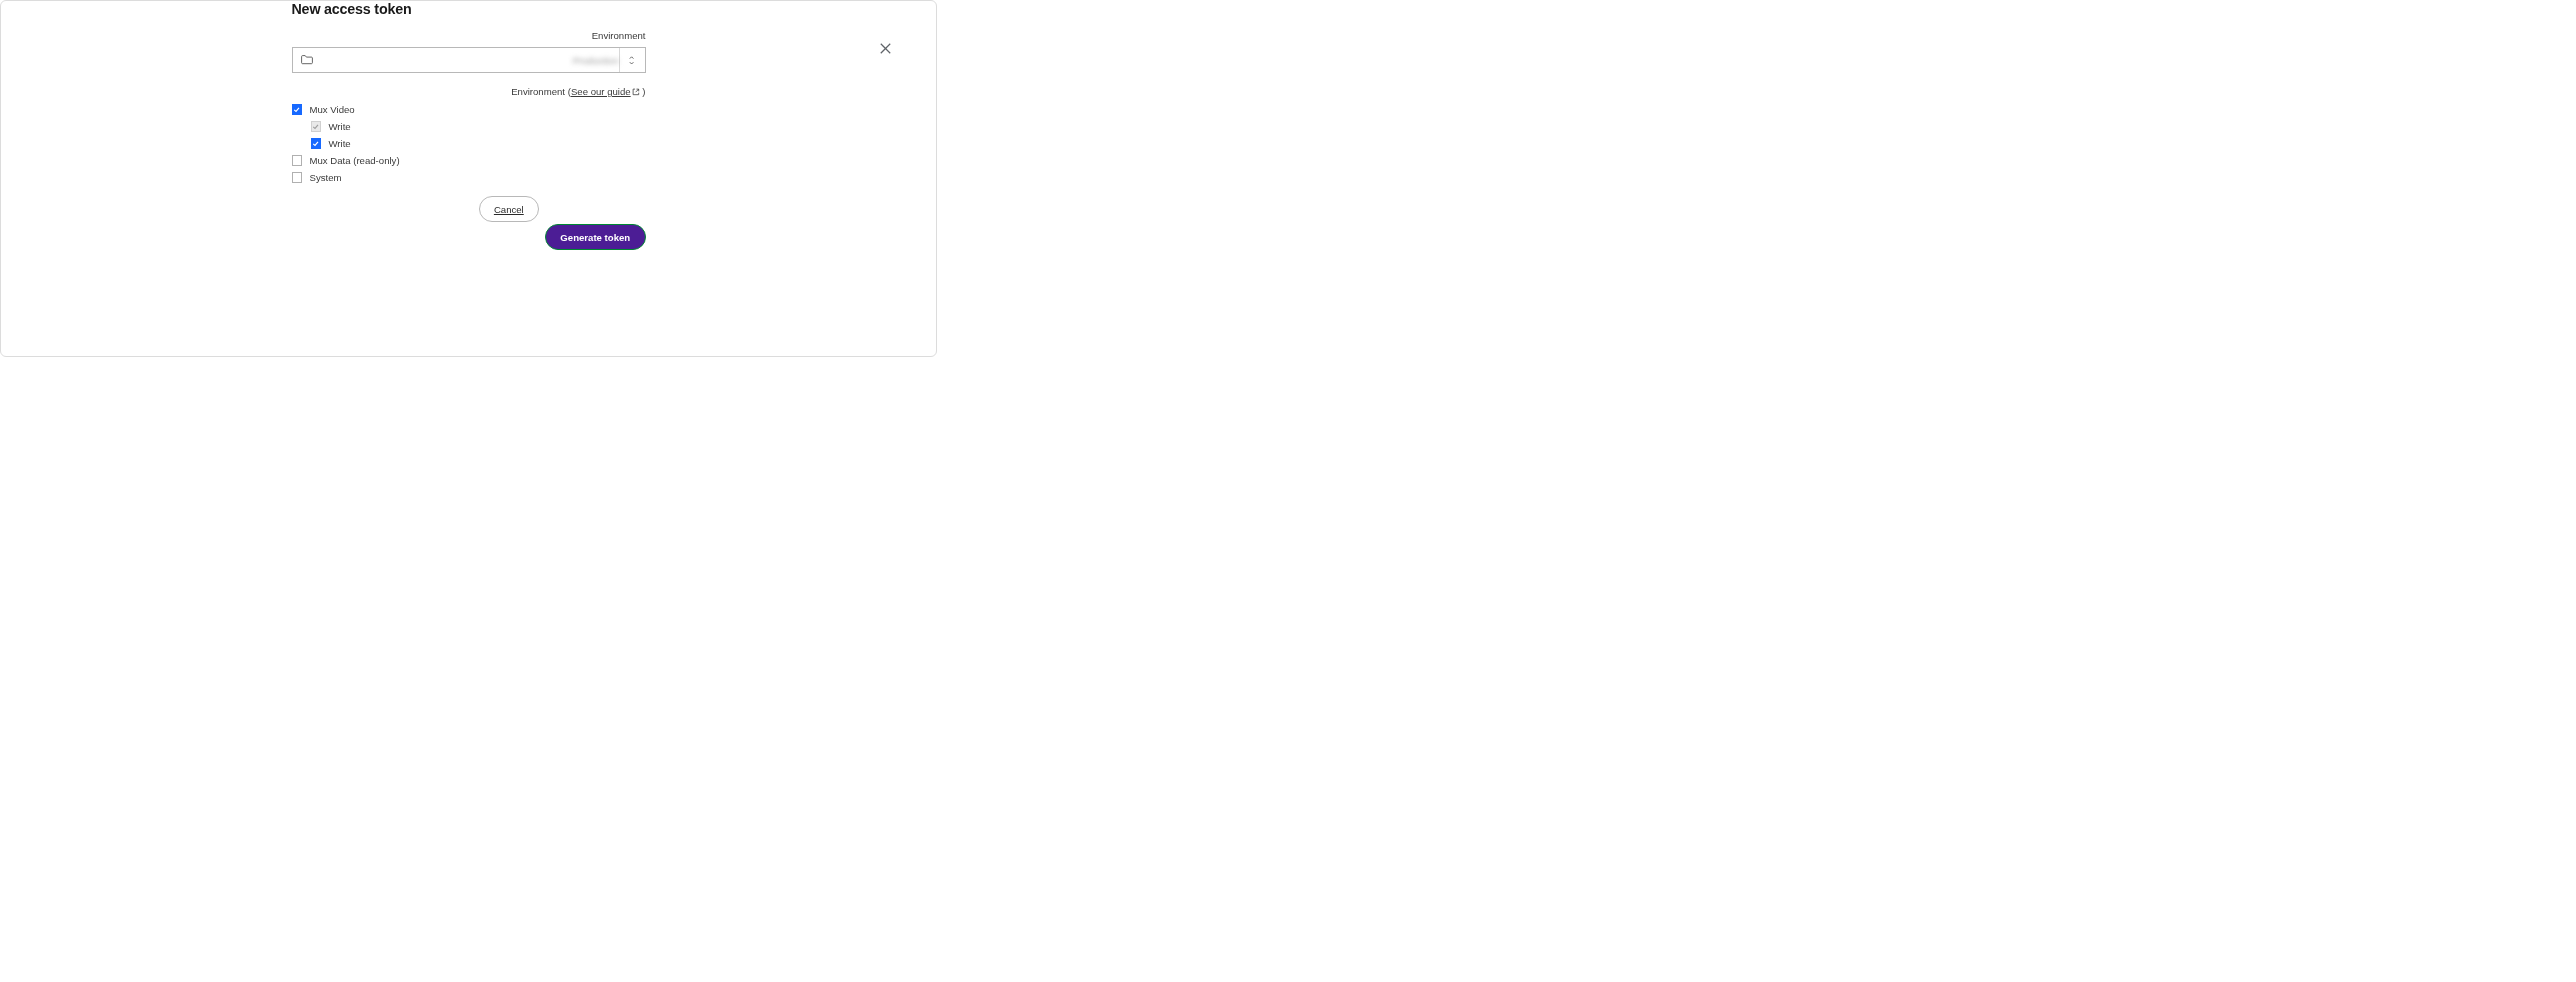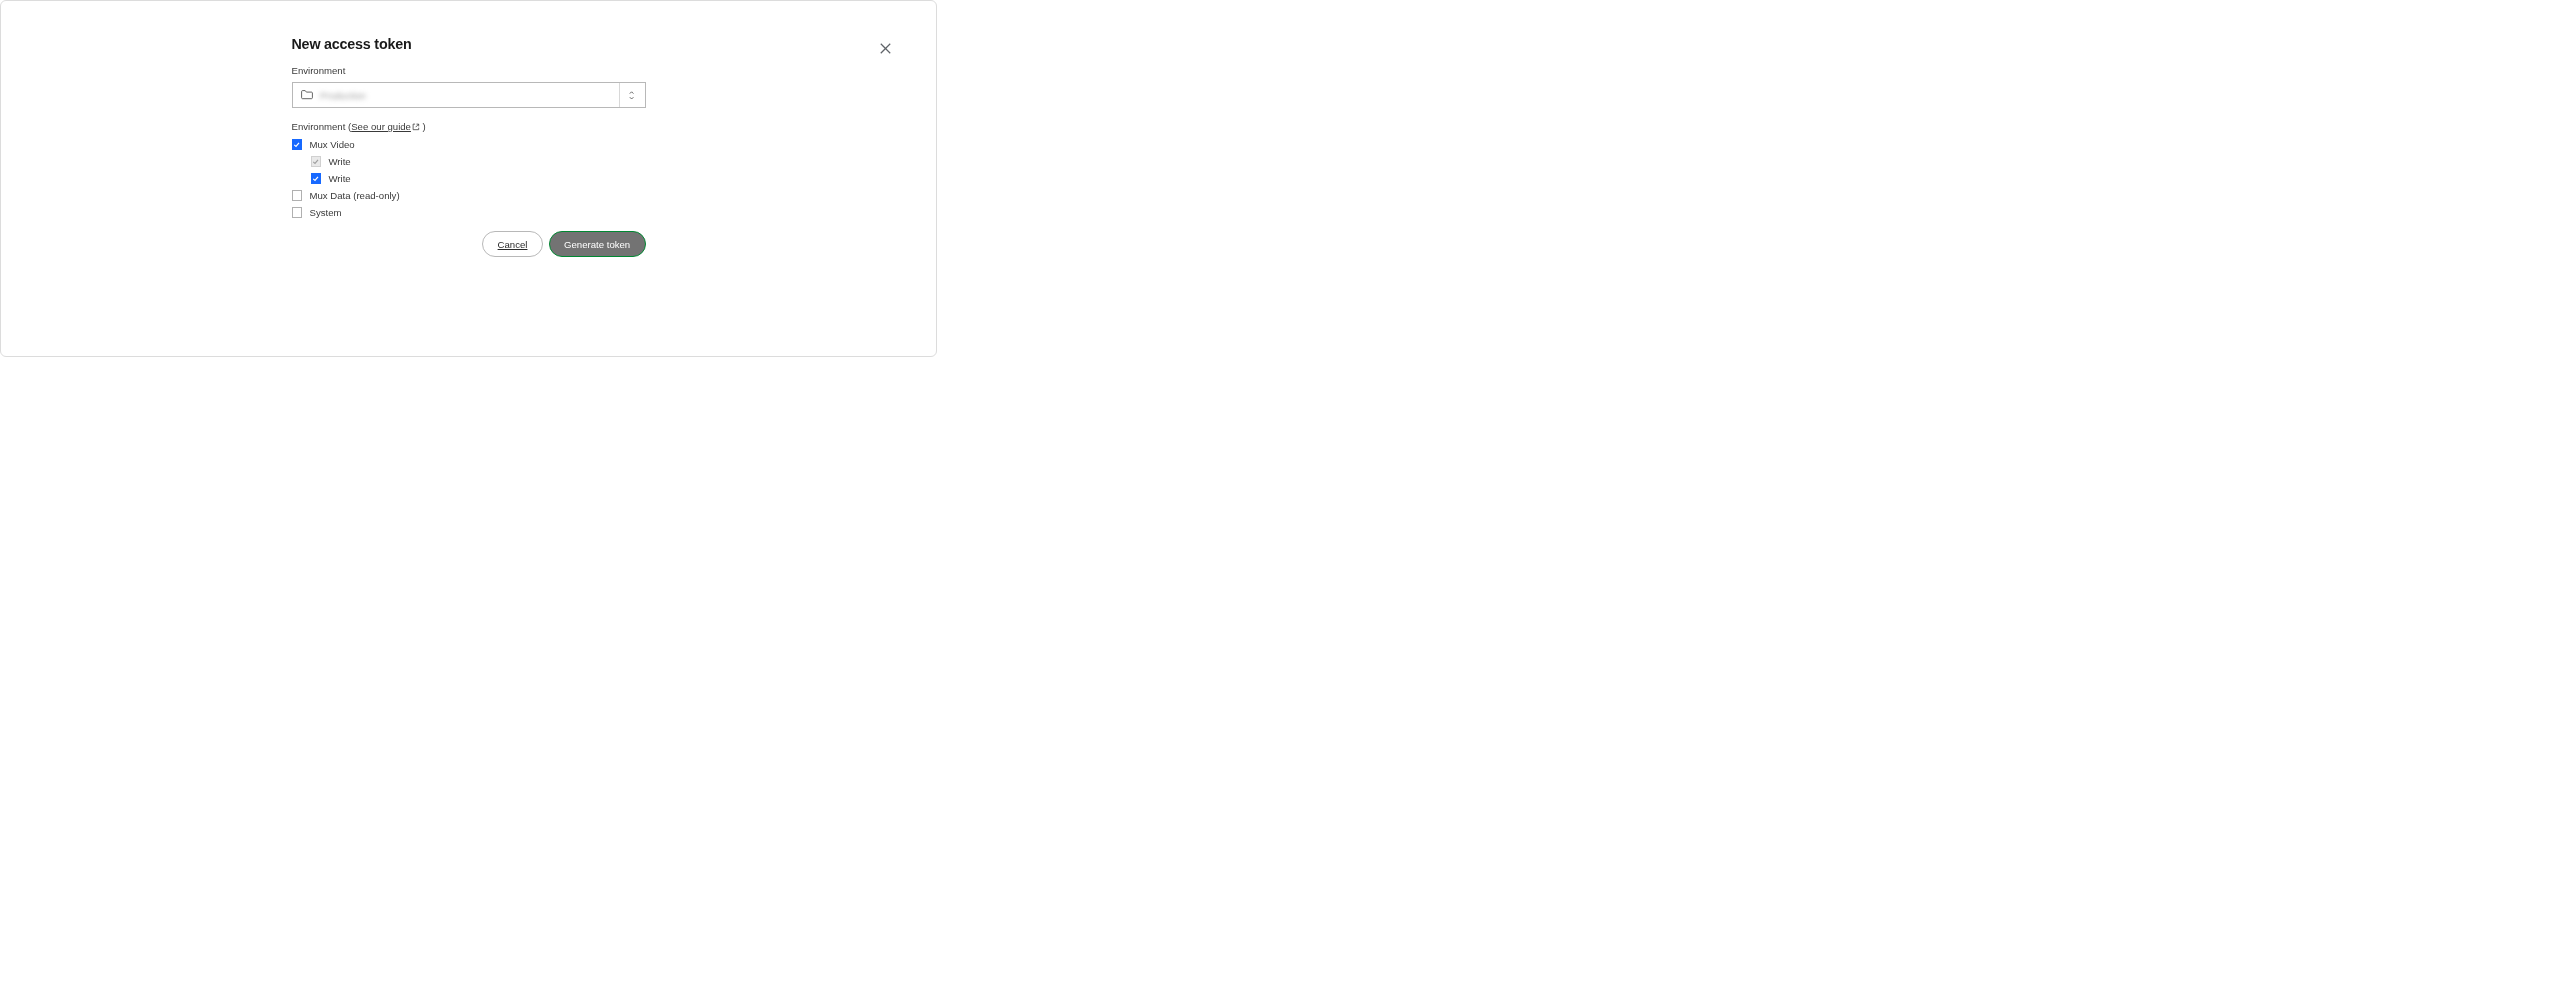--- a/index.html
+++ b/index.html
@@ -15,21 +15,20 @@
       height: 357px;
       position: relative;
       border: 0.6px solid #dcdcdc;
       border-radius: 6px;
       overflow: hidden;
     }
     .dialog {
       width: 100%;
       height: 100%;
       position: relative;
-      padding-top: 35px;
     }
     .close-btn {
       position: absolute;
       top: 41px;
       right: 42px;
       width: 16.7px;
       height: 16.7px;
       cursor: pointer;
       display: flex;
       align-items: center;
@@ -44,20 +43,21 @@
     }
     .title {
       font-size: 14.3px;
       font-weight: 700;
       color: #1a1a1a;
       margin-bottom: 13px;
       letter-spacing: -0.2px;
     }
     .field-group {
       margin-bottom: 13px;
+      text-align: right;
     }
     .field-label {
       font-size: 9.6px;
       color: #3a3a3a;
       margin-bottom: 6px;
       display: block;
     }
     .select-wrap {
       position: relative;
       width: 100%;
@@ -187,24 +187,25 @@
       display: flex;
       align-items: center;
     }
     .btn-secondary {
       background: #fff;
       border: 0.6px solid #b8b8b8;
       color: #2a2a2a;
       text-decoration: underline;
     }
     .btn-primary {
-      background: #737373;
+      background: #4c1d95;
       border: 0.6px solid #008832;
       color: #fff;
-      font-weight: 400;
+      font-weight: 700;
+      margin-top: 28px;
     }
   </style>
 </head>
 <body>
 
 <div class="dialog">
 
   <button class="close-btn">
     <span>
       <svg width="13" height="13" viewBox="0 0 22 22" fill="none" stroke="currentColor" stroke-width="2">

